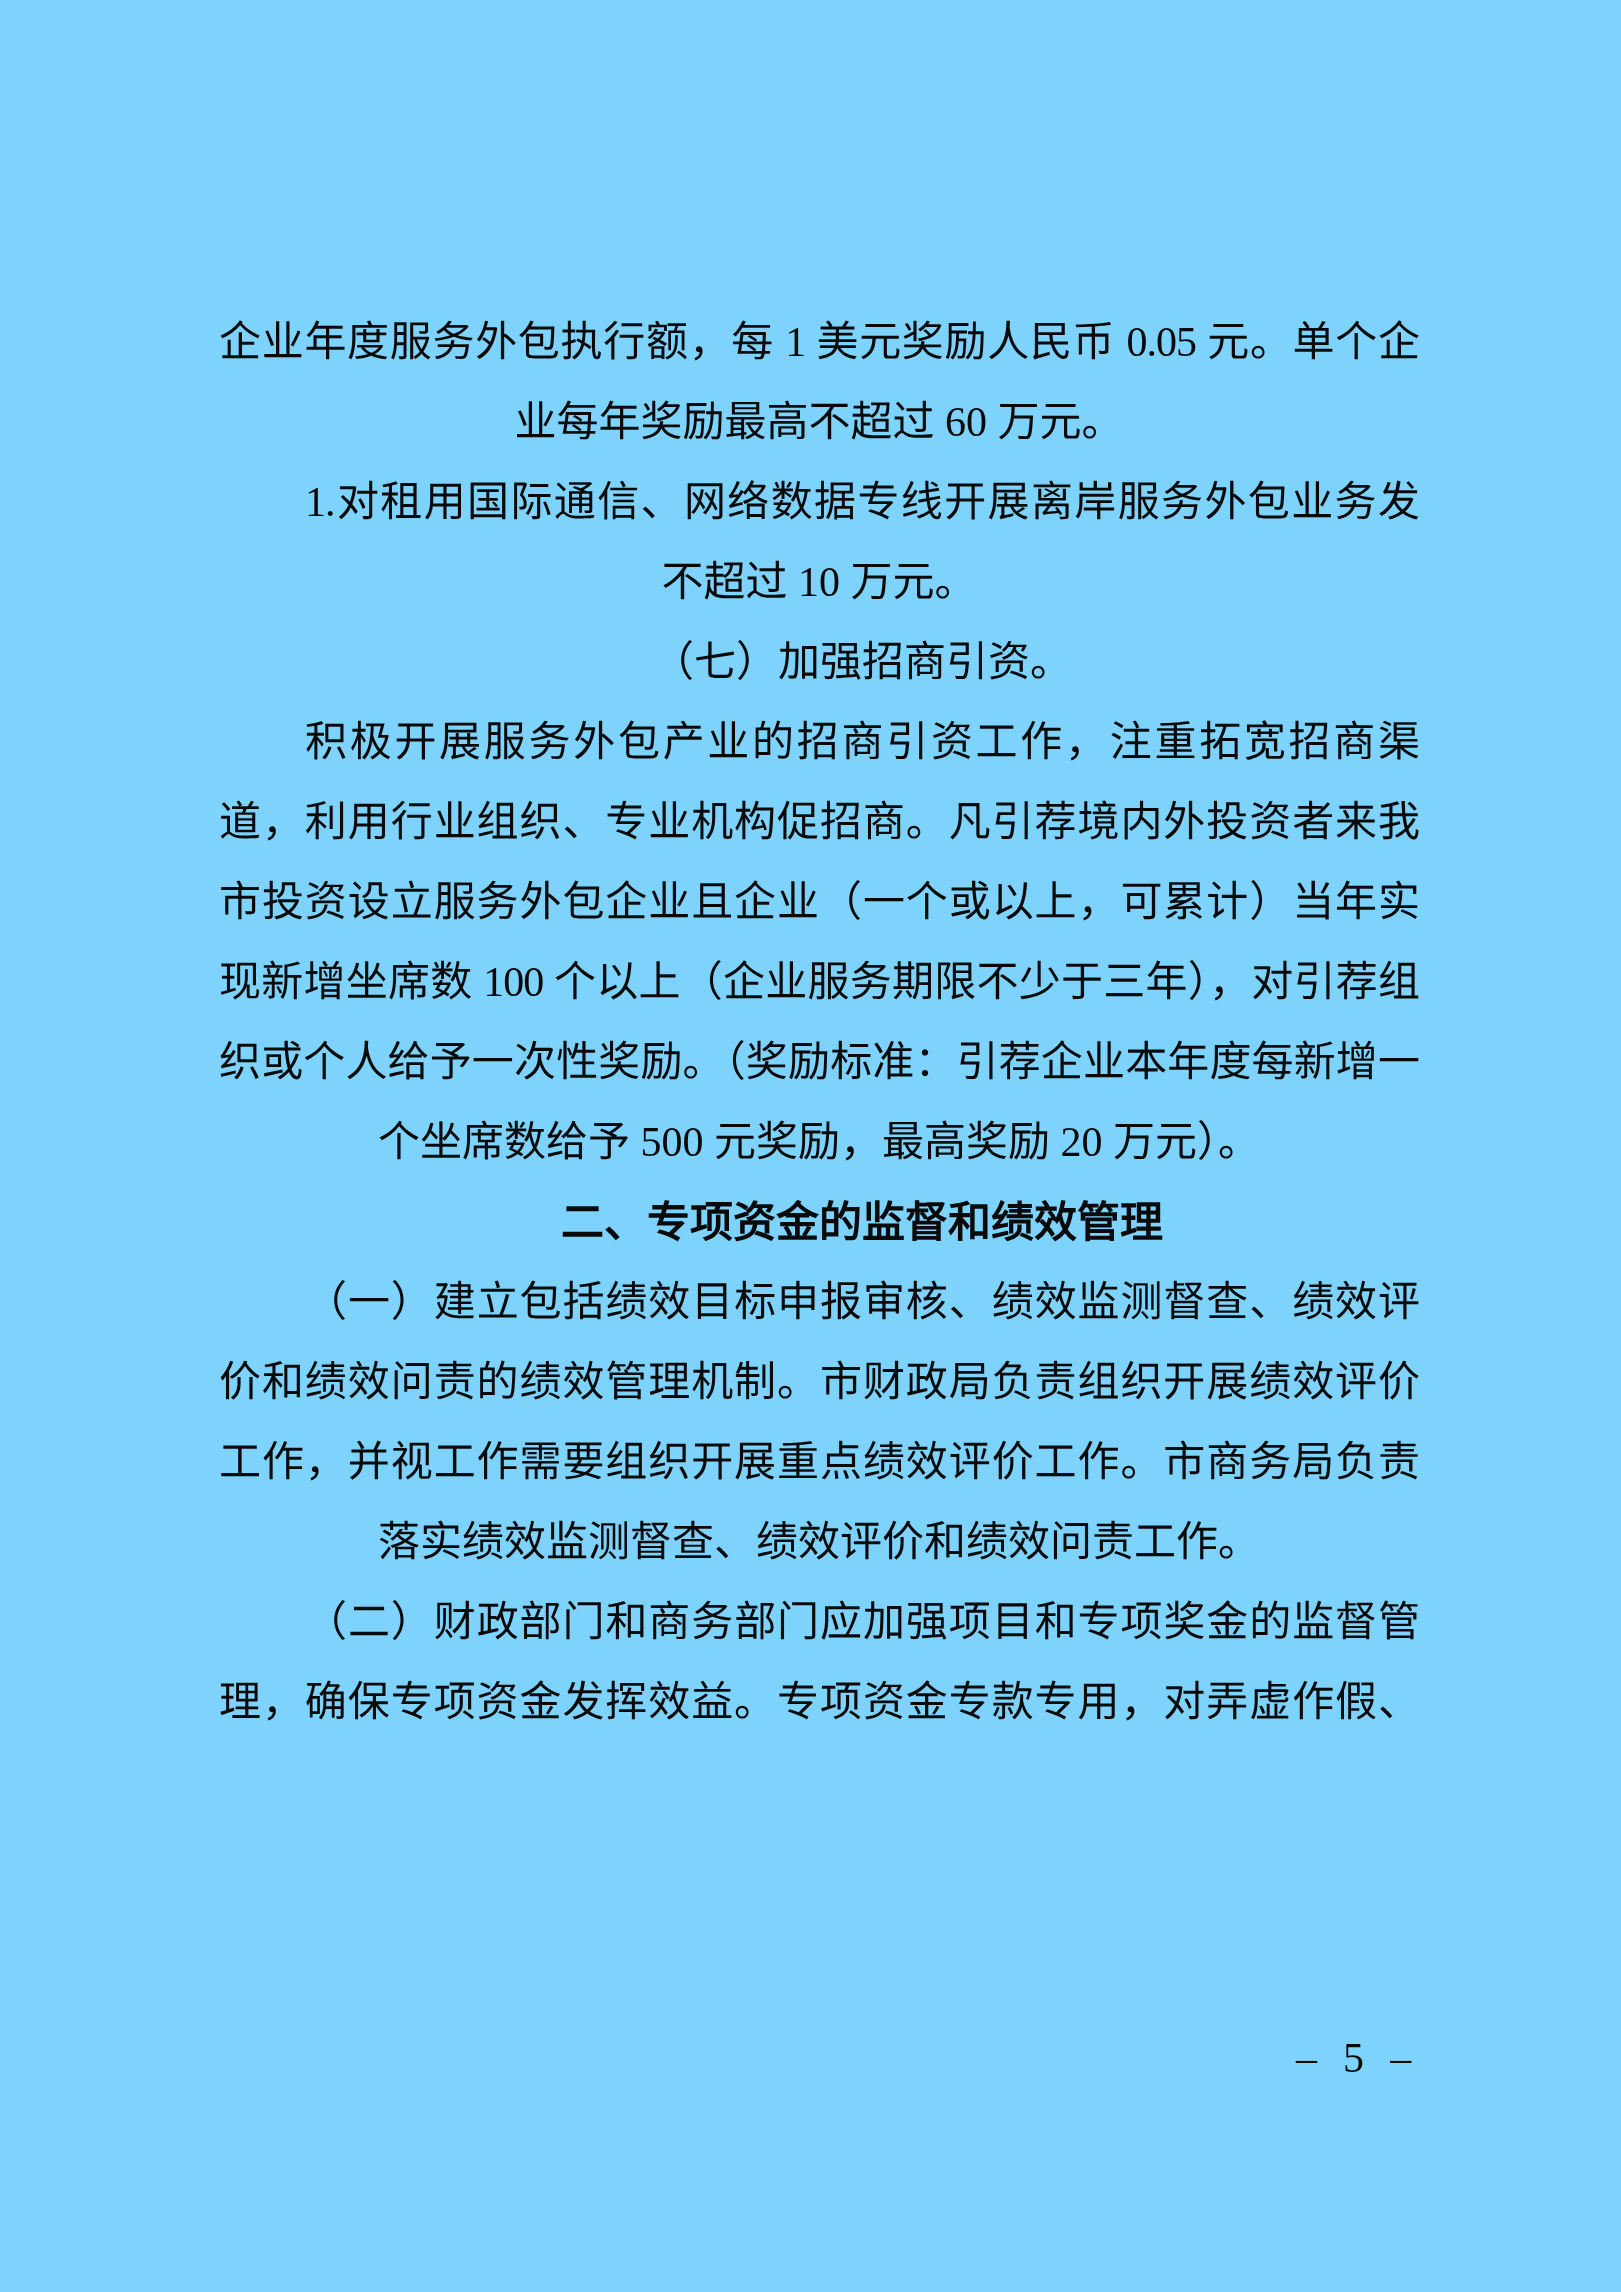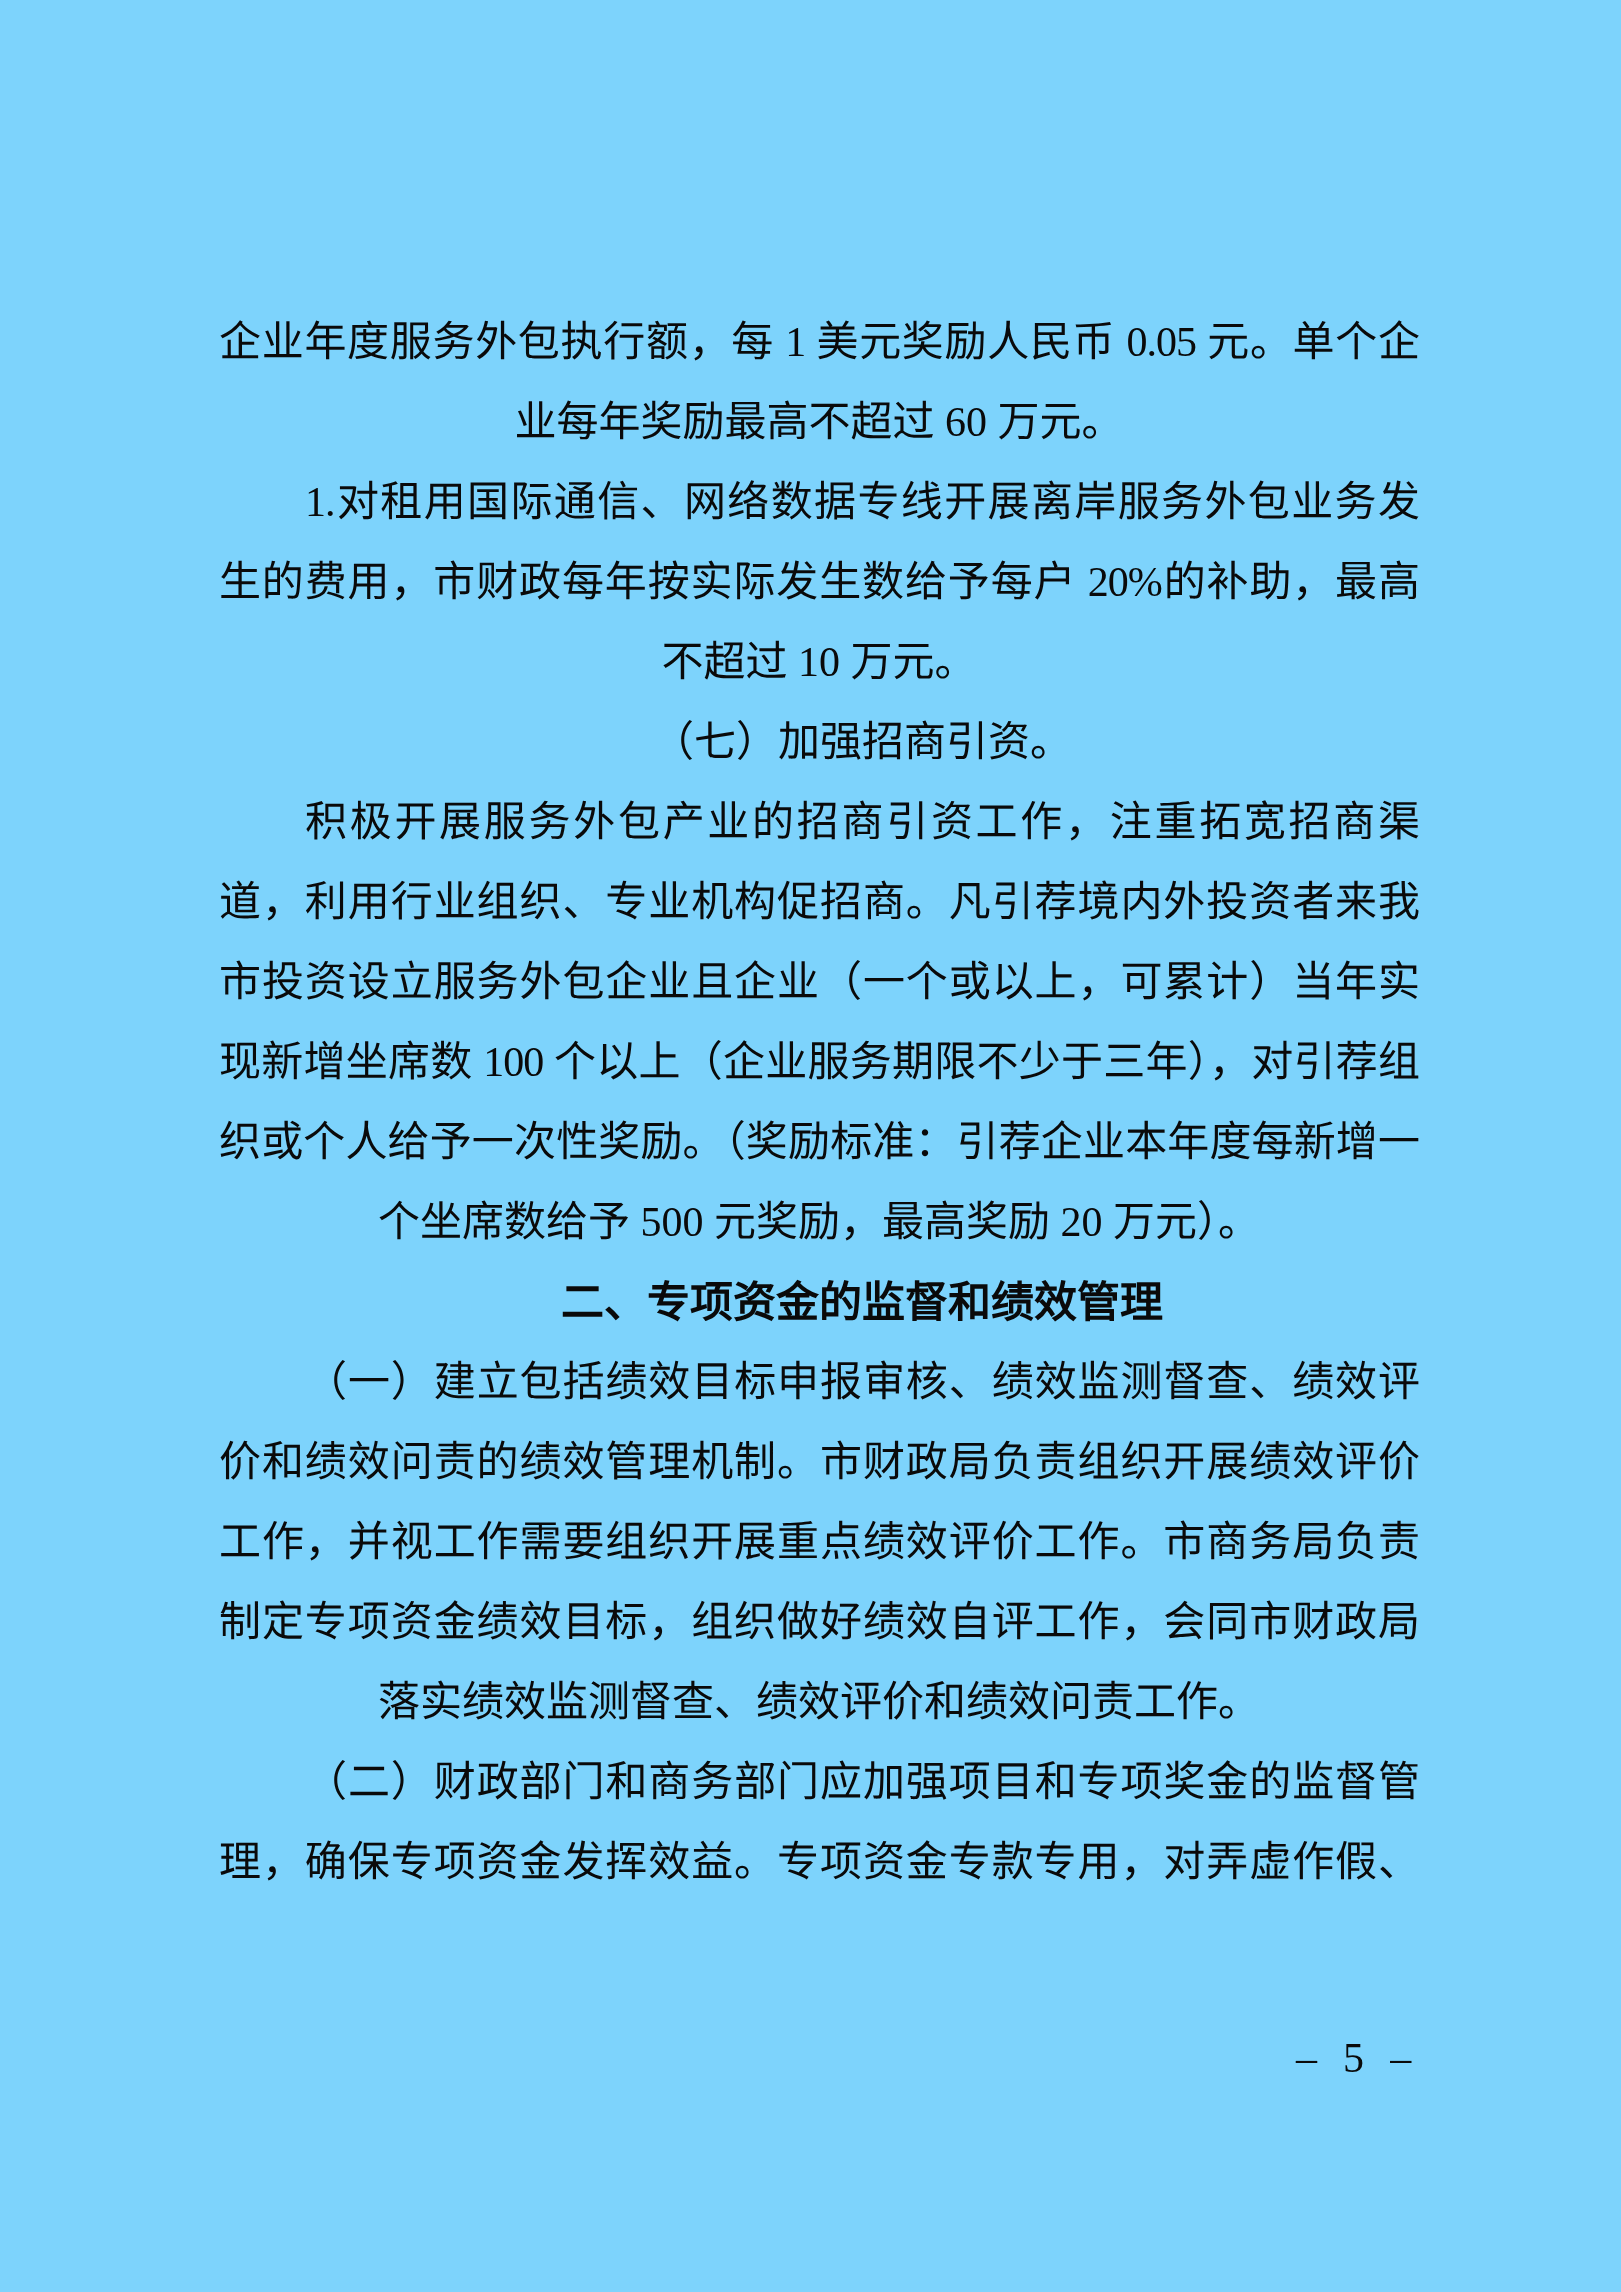--- a/index.html
+++ b/index.html
@@ -55,33 +55,31 @@
   }
 </style>
 </head>
 <body>
 
 <div class="page">
   <div class="text-block">
       <div class="doc-line justify">企业年度服务外包执行额，每 1 美元奖励人民币 0.05 元。单个企</div>
       <div class="doc-line">业每年奖励最高不超过 60 万元。</div>
       <div class="doc-line justify indent">1.对租用国际通信、网络数据专线开展离岸服务外包业务发</div>
-      <div class="doc-line justify">生的费用，市财政每年按实际发生数给予每户 20%的补助，最高</div>
       <div class="doc-line">不超过 10 万元。</div>
       <div class="doc-line indent">（七）加强招商引资。</div>
       <div class="doc-line justify indent">积极开展服务外包产业的招商引资工作，注重拓宽招商渠</div>
       <div class="doc-line justify">道，利用行业组织、专业机构促招商。凡引荐境内外投资者来我</div>
       <div class="doc-line justify">市投资设立服务外包企业且企业（一个或以上，可累计）当年实</div>
       <div class="doc-line justify">现新增坐席数 100 个以上（企业服务期限不少于三年），对引荐组</div>
       <div class="doc-line justify">织或个人给予一次性奖励。（奖励标准：引荐企业本年度每新增一</div>
       <div class="doc-line">个坐席数给予 500 元奖励，最高奖励 20 万元）。</div>
       <div class="doc-line indent heading">二、专项资金的监督和绩效管理</div>
       <div class="doc-line justify indent">（一）建立包括绩效目标申报审核、绩效监测督查、绩效评</div>
       <div class="doc-line justify">价和绩效问责的绩效管理机制。市财政局负责组织开展绩效评价</div>
       <div class="doc-line justify">工作，并视工作需要组织开展重点绩效评价工作。市商务局负责</div>
-      <div class="doc-line justify">制定专项资金绩效目标，组织做好绩效自评工作，会同市财政局</div>
       <div class="doc-line">落实绩效监测督查、绩效评价和绩效问责工作。</div>
       <div class="doc-line justify indent">（二）财政部门和商务部门应加强项目和专项奖金的监督管</div>
       <div class="doc-line justify">理，确保专项资金发挥效益。专项资金专款专用，对弄虚作假、</div>
     </div>
   <div class="page-footer">– 5 –</div>
 </div>
 
 
 </body></html>

